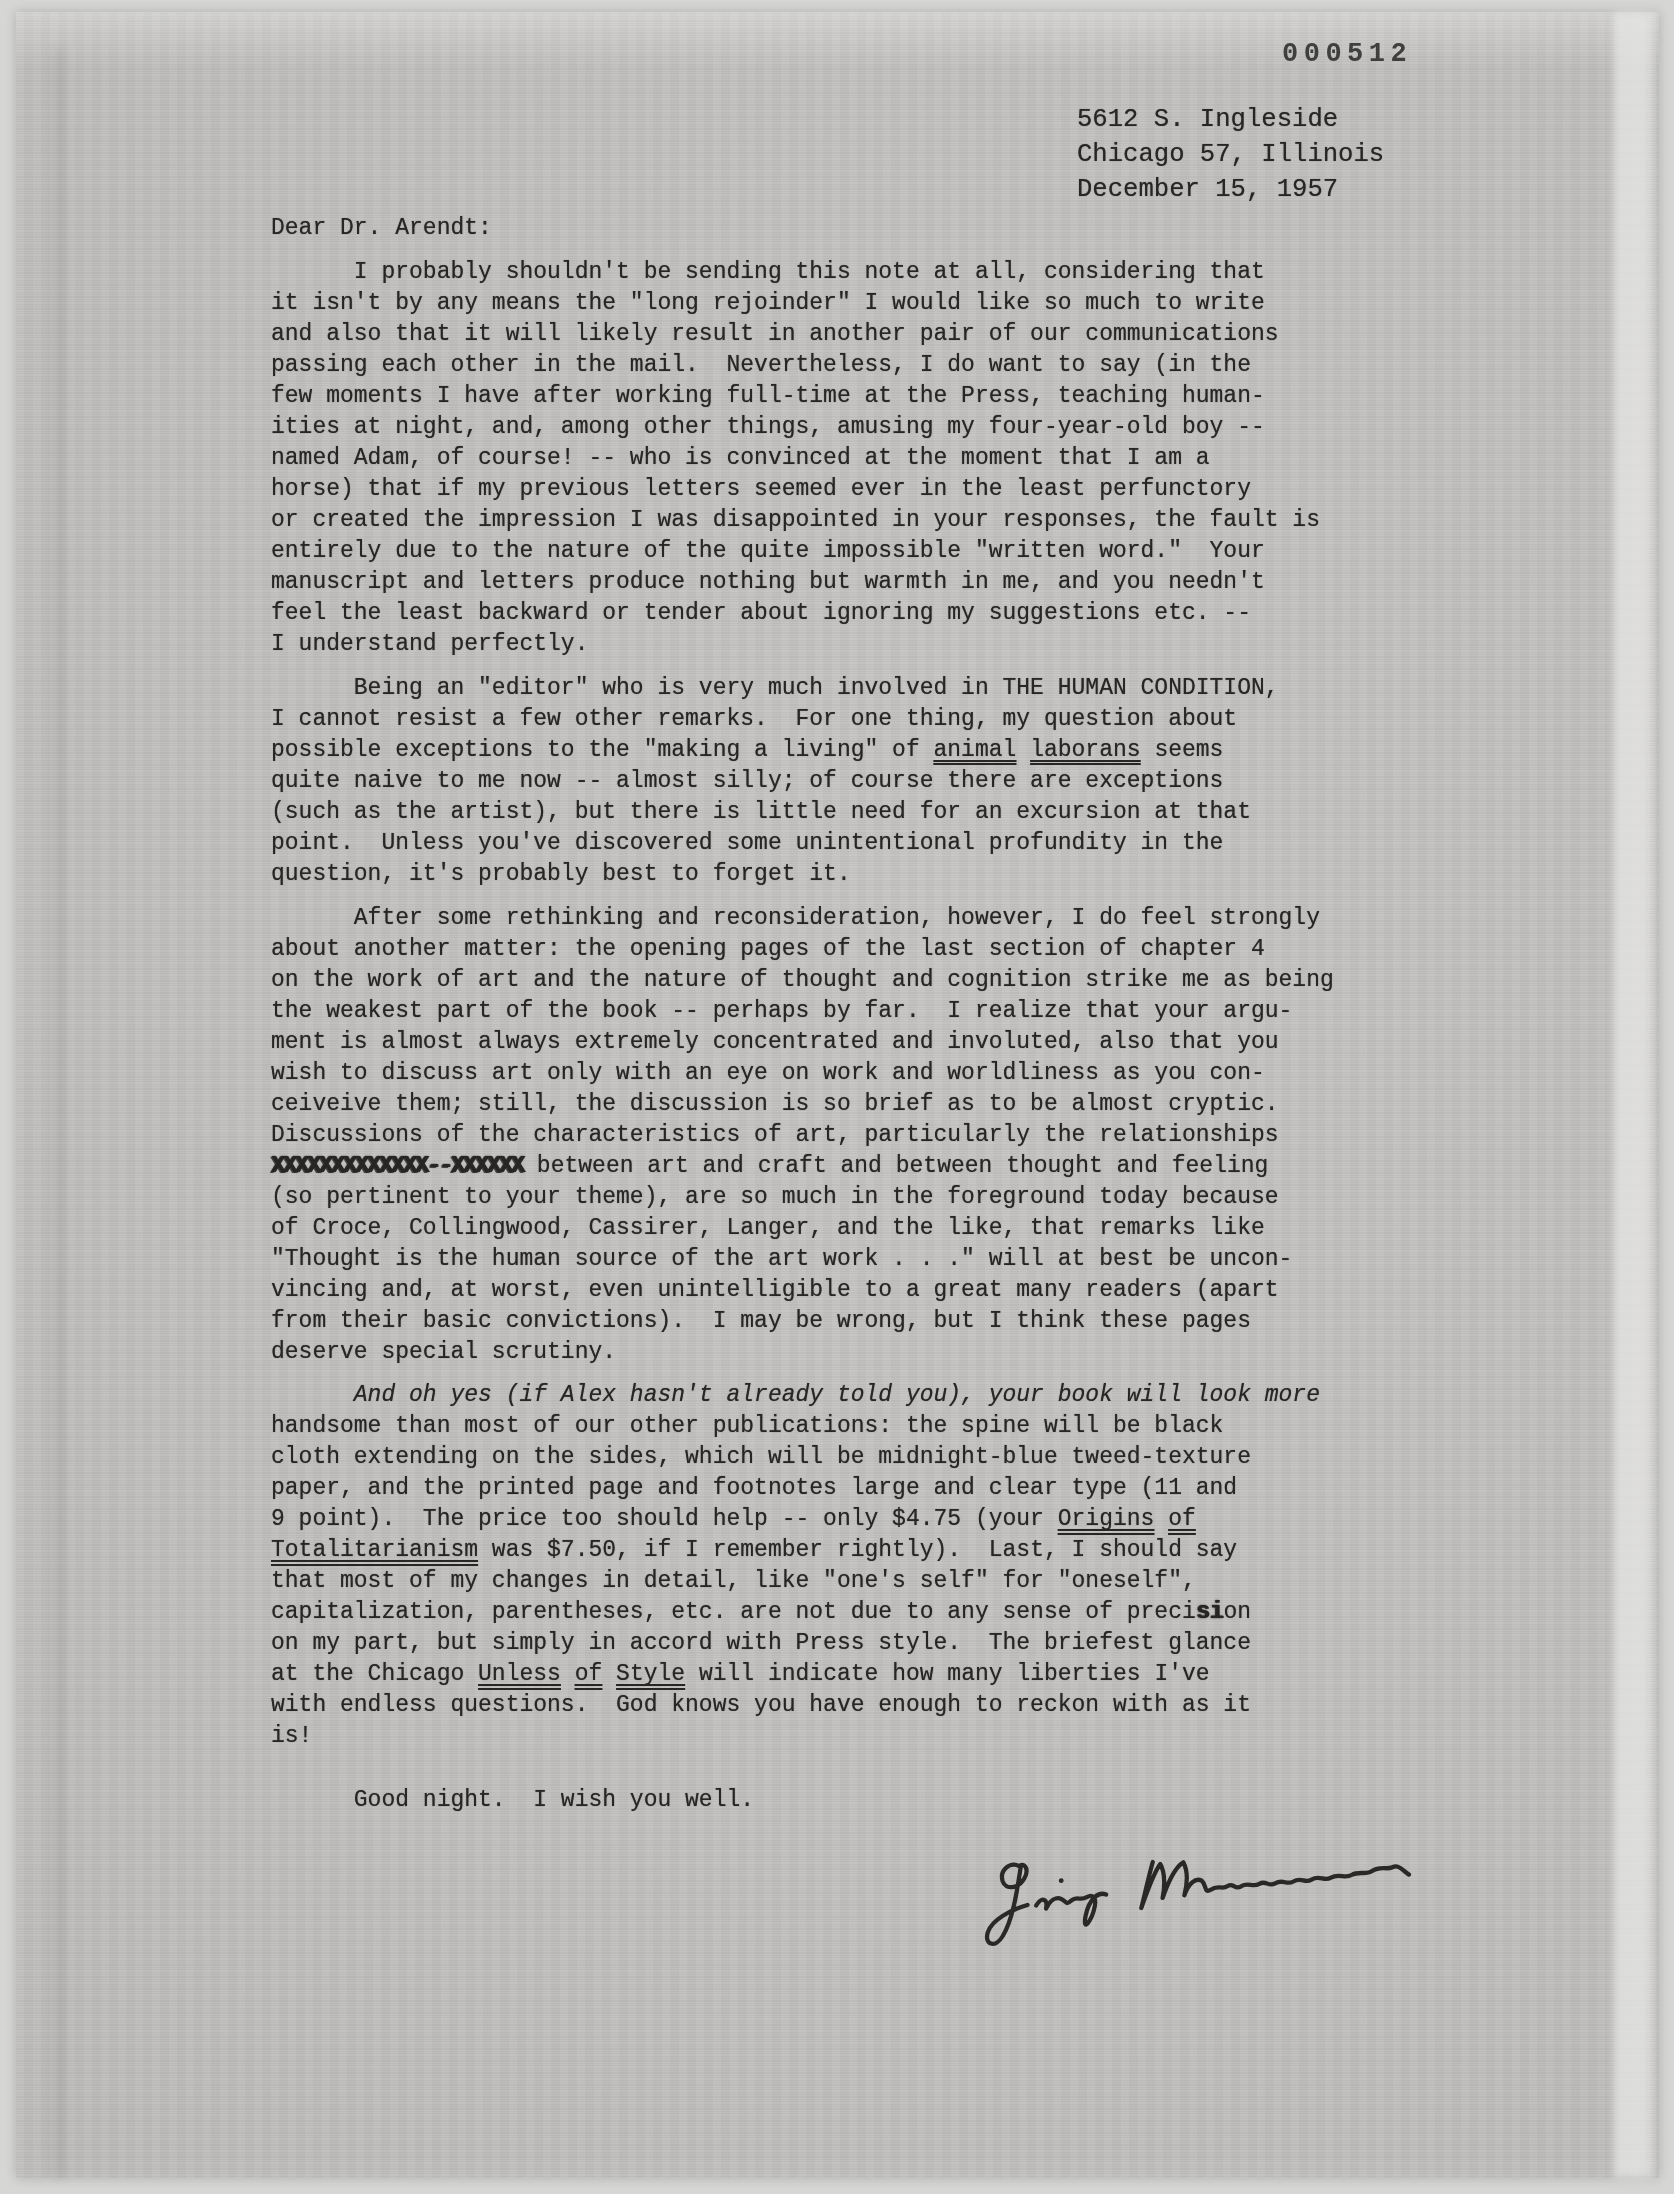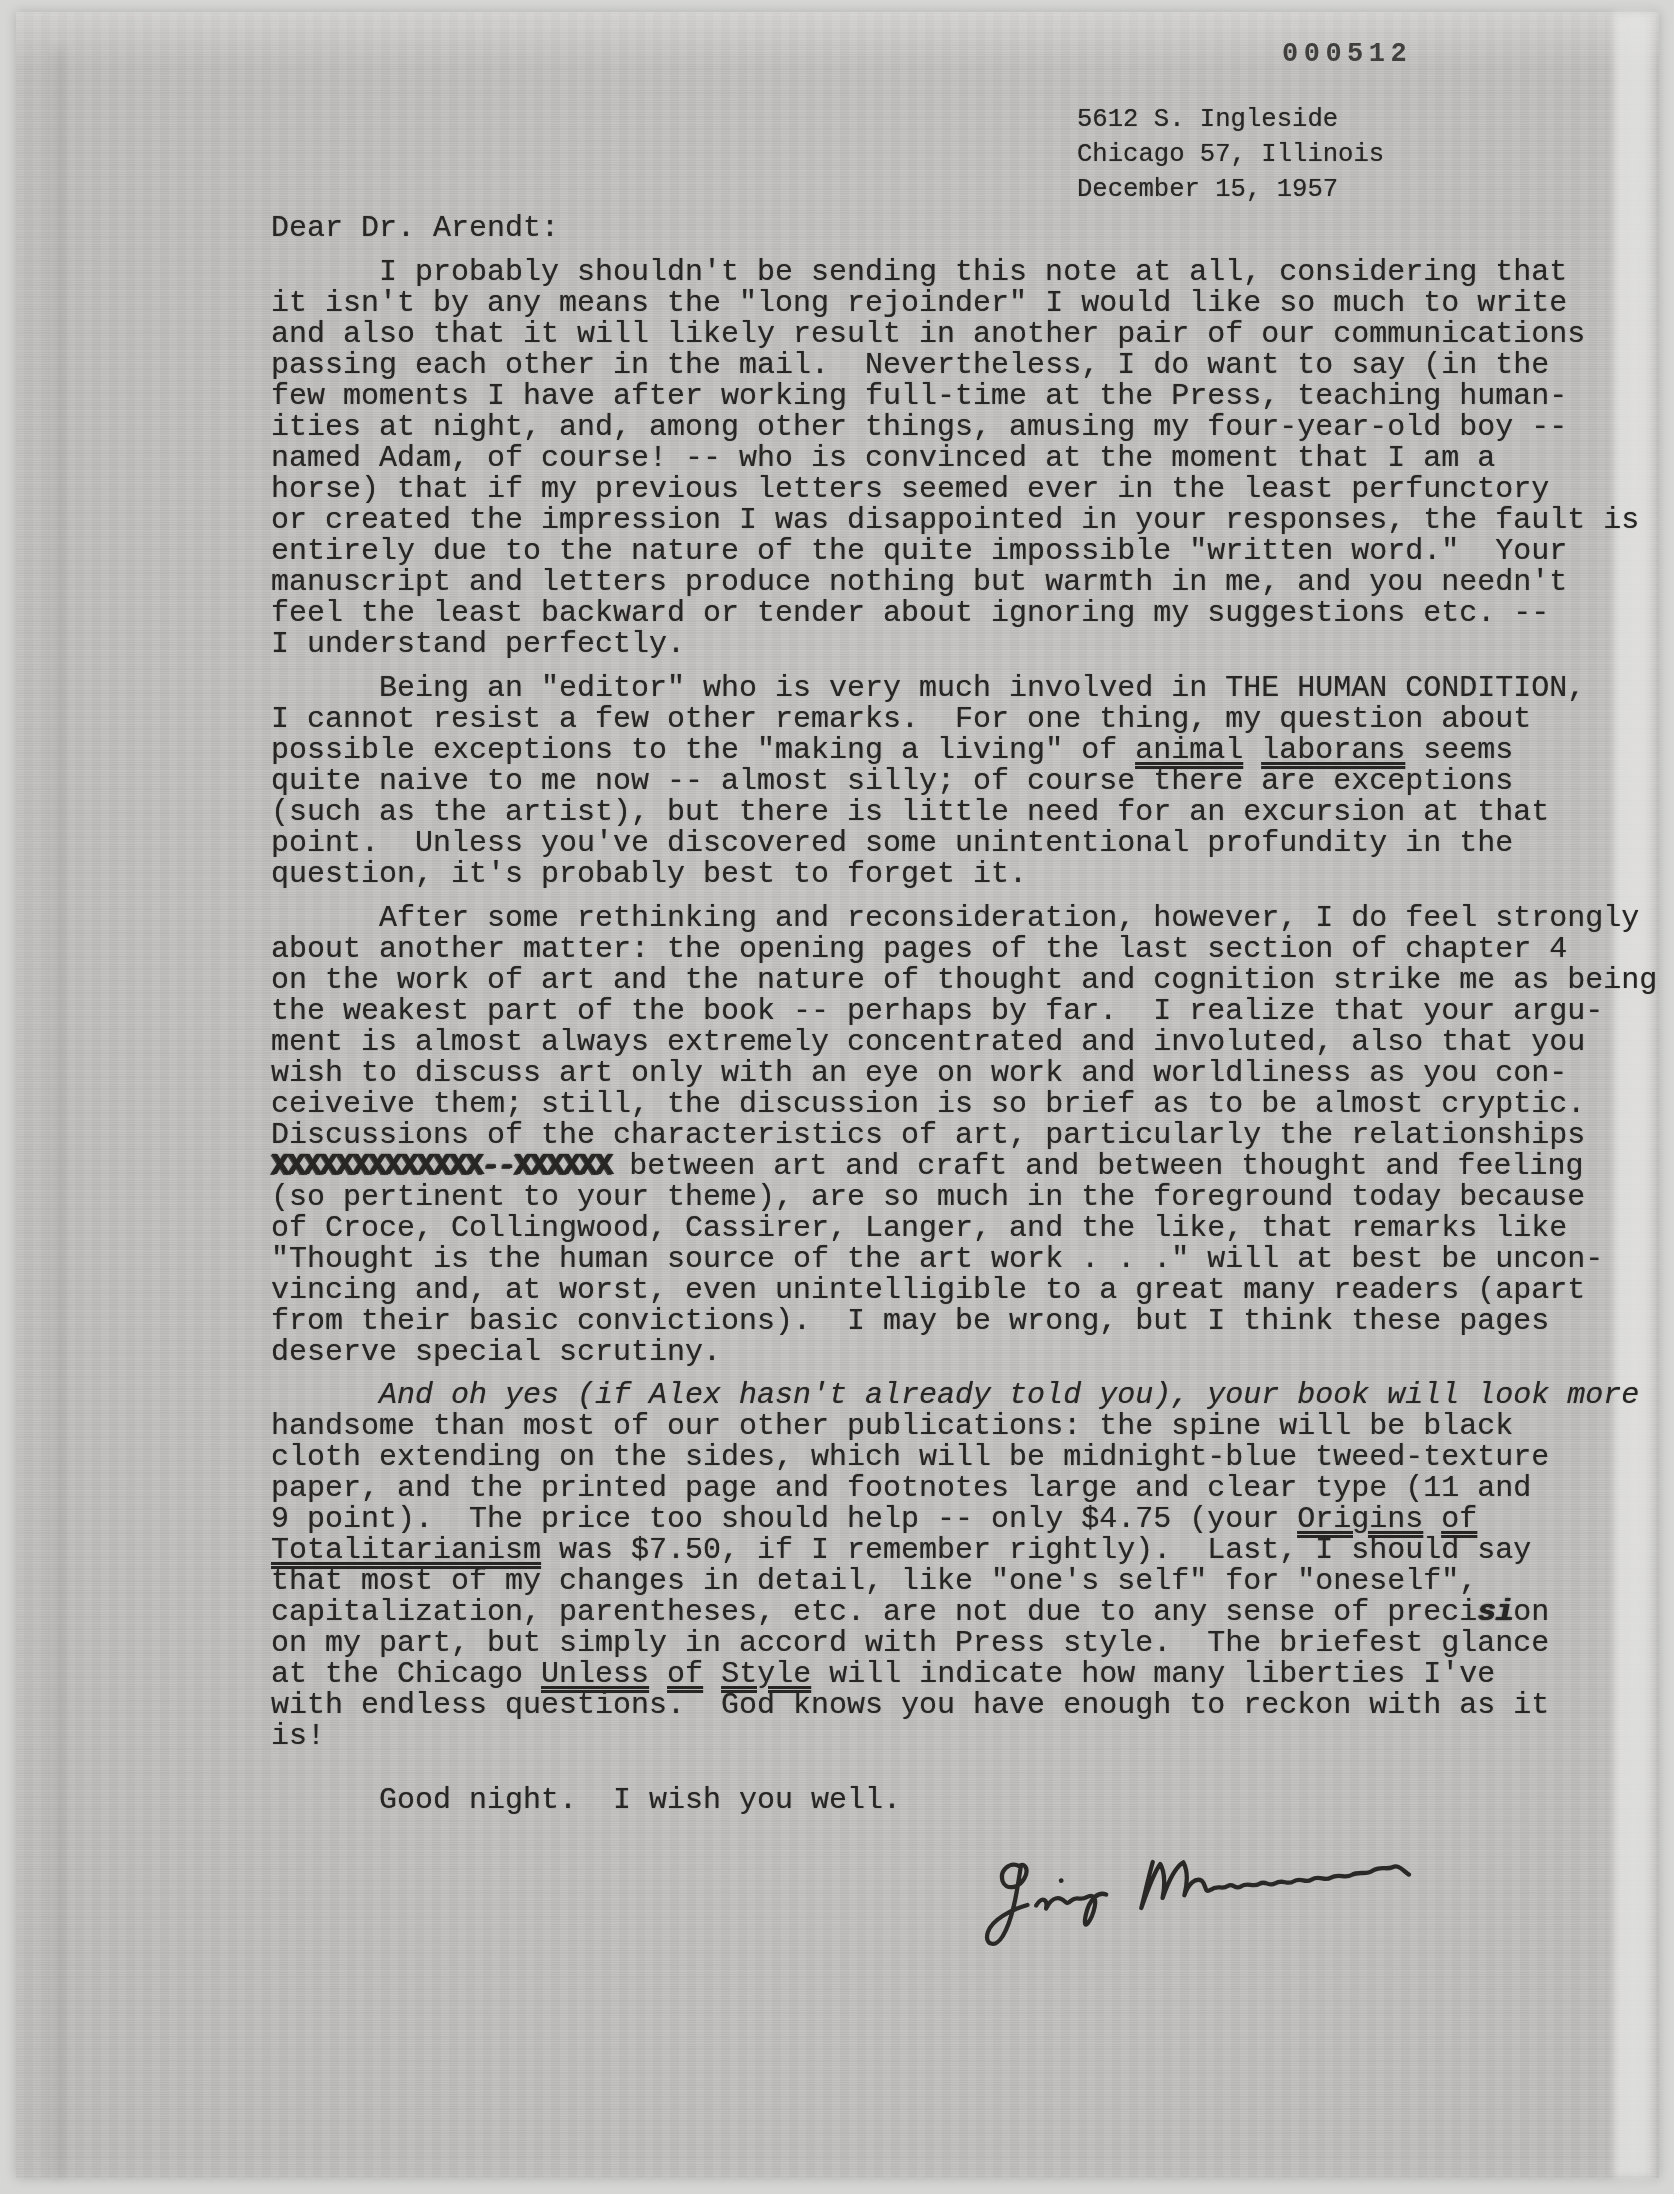--- a/index.html
+++ b/index.html
@@ -41,39 +41,38 @@
     font-size:27px;font-weight:700;letter-spacing:5.5px;
     color:var(--stamp-ink);filter:blur(0.5px);opacity:0.92;
   }
   .address{
     position:absolute;left:1061px;top:90px;
     font-size:25.6px;line-height:35px;
     text-shadow:0 0 1px rgba(37,37,36,0.6);
   }
   .body{
     position:absolute;left:255px;top:201px;width:1255px;
-    font-size:30px;line-height:31px;
+    font-size:23px;line-height:31px;
     text-shadow:0 0 1px rgba(37,37,36,0.62);
   }
   .line{white-space:pre;}
   .para{margin-top:12.8px;}
   .para:last-child{margin-top:33px;}
   .u{
     text-decoration-line:underline;
     text-decoration-style:double;
     text-underline-offset:4.3px;
   }
   .xout{
     font-weight:700;letter-spacing:-1.8px;
     text-shadow:0 0 1.8px var(--ink), 1.2px 0 0.6px rgba(25,25,25,0.85), -1.2px 0.6px 0.6px rgba(25,25,25,0.7);
   }
   .ov{
     font-weight:700;
     text-shadow:1.2px 0 0 currentColor, 0 0 1.8px rgba(25,25,25,0.9);
-    font-style:italic;
   }
   .signature{position:relative;margin-left:683px;margin-top:16px;width:524px;height:122px;}
   .signature svg{display:block;}
   .sr-only{
     position:absolute;width:0.6px;height:0.6px;overflow:hidden;
     clip:rect(0 0 0 0);white-space:nowrap;
   }
 </style>
 </head>
 <body>

